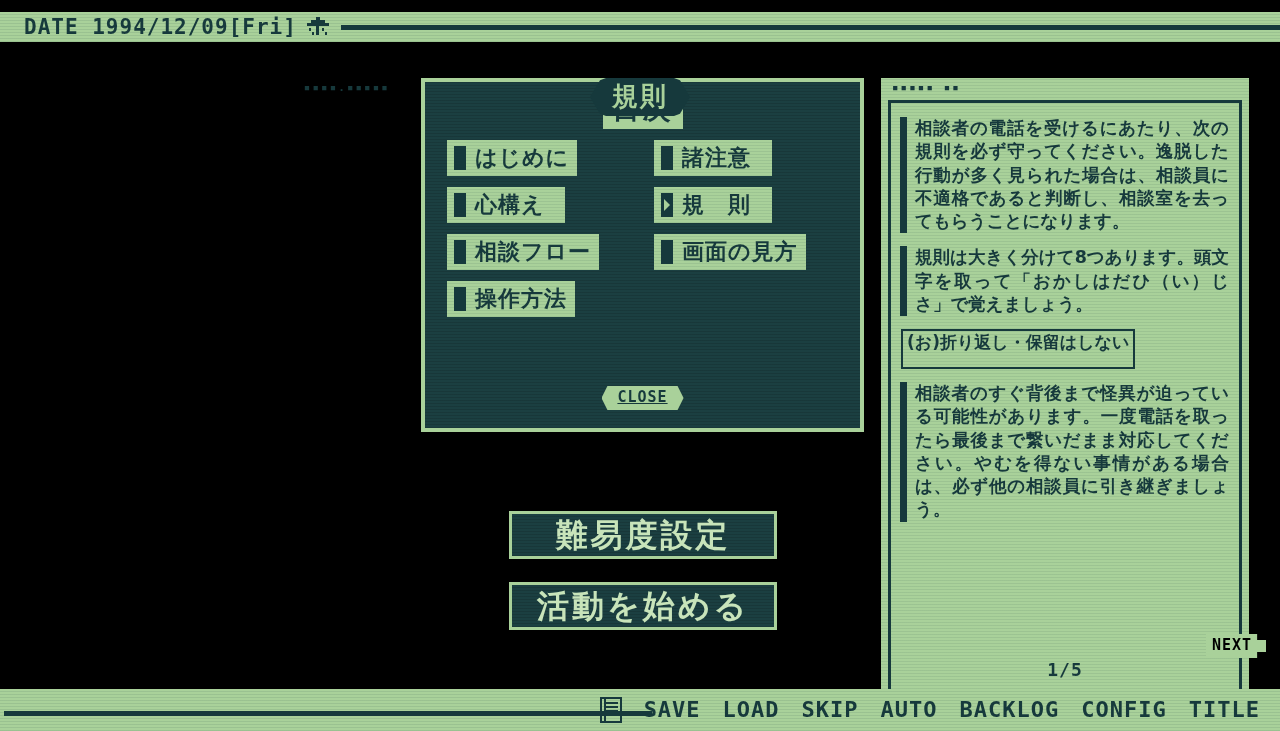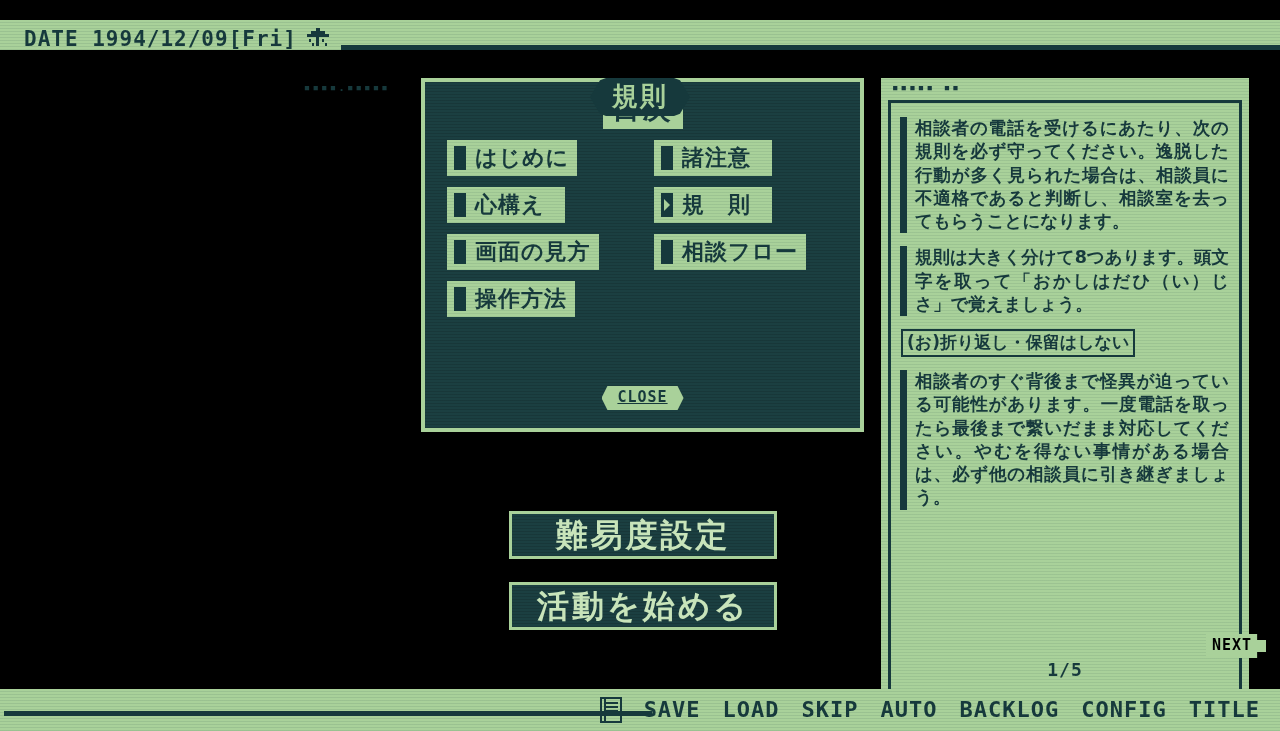--- a/index.html
+++ b/index.html
@@ -21,27 +21,27 @@
 
   .screen {
     position: absolute;
     inset: 0;
     background: #000000;
   }
 
   
   .date-bar {
     position: absolute;
-    left: 0; top: 20px;
+    left: 0; top: 12px;
     width: 1280px; height: 30px;
     background: #a9d19a;
     background-image: repeating-linear-gradient(
         0deg, rgba(22,57,60,0.10) 0 1px, rgba(255,255,255,0) 1px 3px);
     display: flex;
-    align-items: flex-end;
+    align-items: center;
   }
   .date-text {
     color: #16393c;
     font-family: "DejaVu Sans Mono", monospace;
     font-size: 21px;
     font-weight: bold;
     letter-spacing: 1px;
     margin-left: 24px;
     white-space: nowrap;
     line-height: 1;
@@ -247,21 +247,21 @@
     font-weight: bold;
     text-align: justify;
   }
   .section-head {
     display: inline-block;
     border: 2px solid #16393c;
     color: #16393c;
     font-size: 17px;
     font-weight: bold;
     line-height: 1;
-    padding: 3px 4px 4px;
+    padding: 3px 4px 16px;
     margin: 0 0 13px 1px;
     text-align: right;
   }
   .page-num {
     position: absolute;
     left: 0; right: 0;
     bottom: 14px;
     text-align: center;
     color: #16393c;
     font-family: "DejaVu Sans Mono", monospace;
@@ -367,26 +367,26 @@
         <span class="index-label">心構え</span>
       </div>
 
       <div class="index-item">
         <span class="bullet selected"></span>
         <span class="index-label">規　則</span>
       </div>
 
       <div class="index-item">
         <span class="bullet"></span>
+        <span class="index-label">相談フロー</span>
+      </div>
+
+      <div class="index-item">
+        <span class="bullet"></span>
         <span class="index-label">画面の見方</span>
-      </div>
-
-      <div class="index-item">
-        <span class="bullet"></span>
-        <span class="index-label">相談フロー</span>
       </div>
 
       <div class="index-item">
         <span class="bullet"></span>
         <span class="index-label">操作方法</span>
       </div>
 
     </div>
 
     <div class="close-btn">CLOSE</div>

